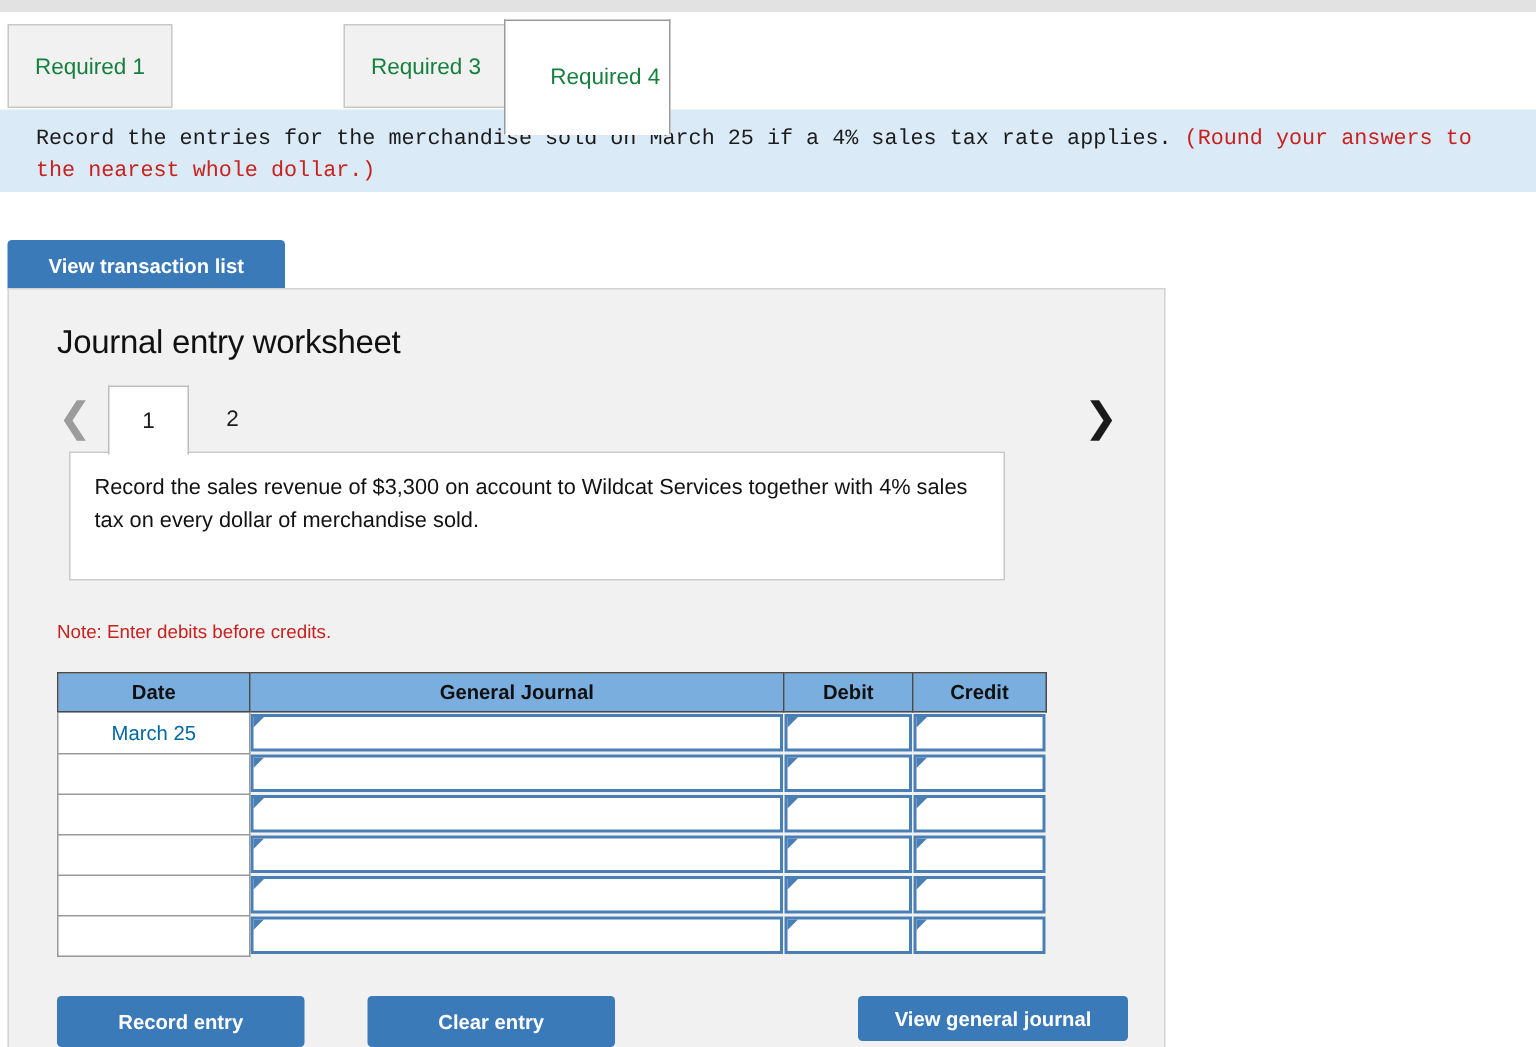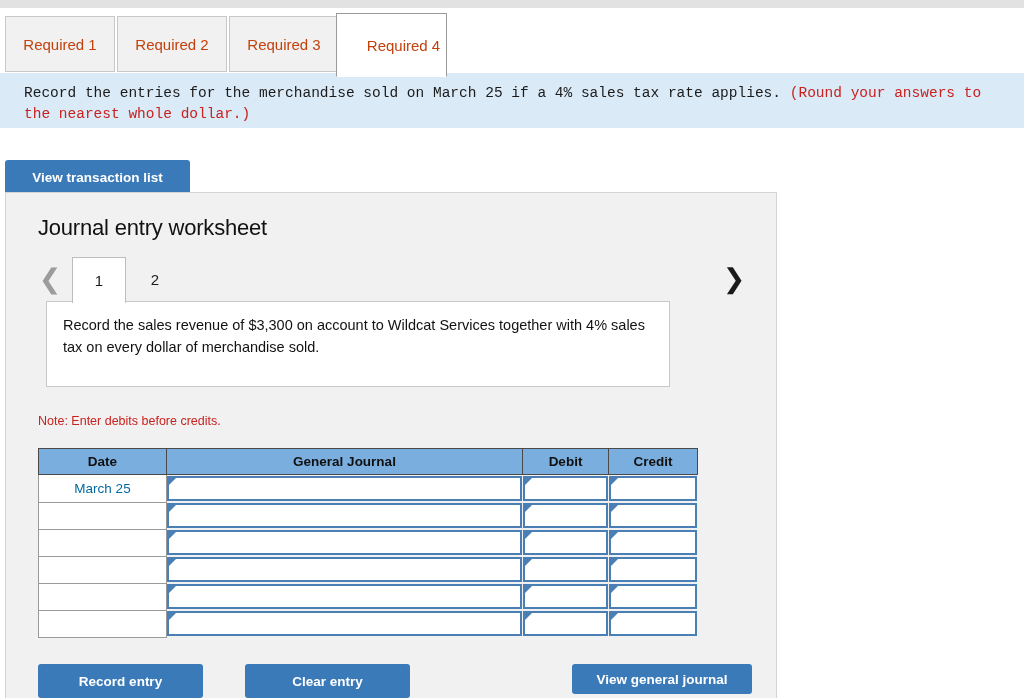--- a/index.html
+++ b/index.html
@@ -24,27 +24,27 @@
     width: 1024px; height: 65px;
     background: #ffffff;
   }
   .tab {
     position: absolute;
     top: 8px;
     height: 56px;
     background: #f1f1f1;
     border: 1px solid #c8c8c8;
     display: flex; align-items: center; justify-content: center;
-    font-size: 15px; color: #c2410c;
+    font-size: 15px; color: #15803d;
     cursor: pointer;
     white-space: nowrap;
   }
   .tab.active {
     top: 5px;
-    height: 64px;
+    height: 77px;
     background: #ffffff;
     border-color: #9a9a9a;
     border-bottom: 1px solid #ffffff;
     z-index: 3;
     padding-left: 24px;
   }
 
   
   .banner {
     position: absolute; left: 0; top: 73px;
@@ -197,23 +197,20 @@
 </style>
 </head>
 <body>
 
 <div class="top-strip"></div>
 
 <div class="tabbar">
   <div class="tab" style="left:5px;   width:110px;">
       <span>Required 1</span>
     </div>
-  <div class="tab" style="left:117px; width:110px;">
-      <span>Required 2</span>
-    </div>
   <div class="tab" style="left:229px; width:110px;">
       <span>Required 3</span>
     </div>
   <div class="tab active" style="left:336px; width:111px;">
       <span>Required 4</span>
     </div>
 </div>
 
 <div class="banner"><span>Record the entries for the merchandise sold on March 25 if a 4% sales tax rate applies. </span><span class="red">(Round your answers to the nearest whole dollar.)</span></div>
 

